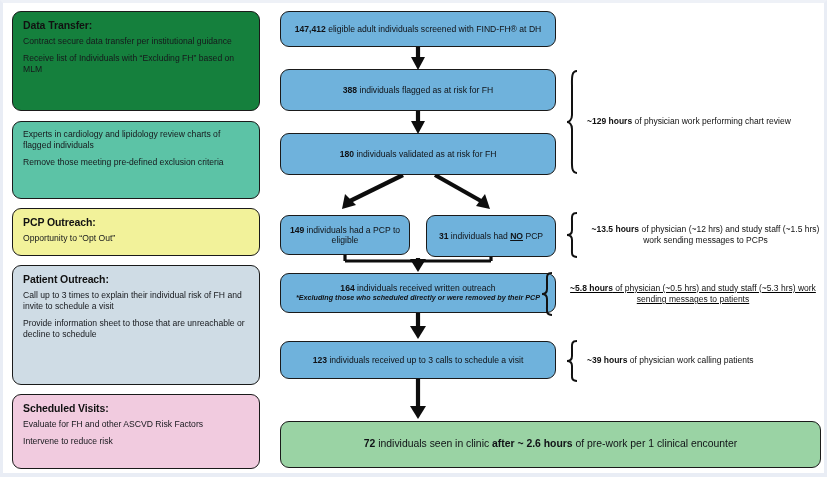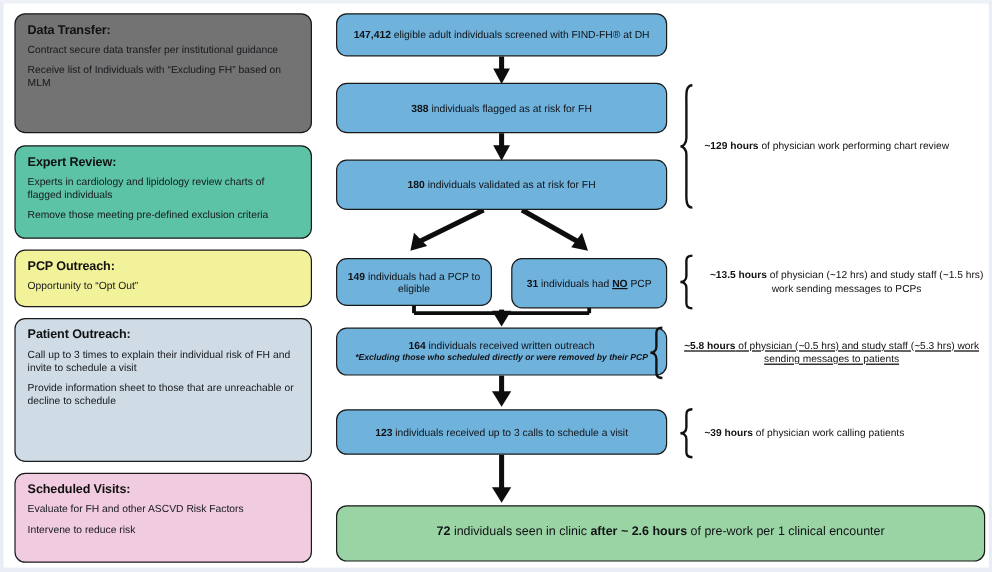--- a/index.html
+++ b/index.html
@@ -38,21 +38,21 @@
     letter-spacing:-0.1px;
   }
   .stage .st-line{
     font-size:8.6px;
     color:#16181c;
     line-height:1.28;
     margin:0 0 6px 0;
   }
   .stage .st-line:last-child{margin-bottom:0;}
 
-  #stage-0{top:8px;  height:100px; background:#737373;}
+  #stage-0{top:8px;  height:100px; background:#15803d;}
   #stage-1{top:118px;height:78px;  background:#5cc3a6;}
   #stage-2{top:205px;height:48px;  background:#f2f29a;}
   #stage-3{top:262px;height:120px; background:#cfdce5;}
   #stage-4{top:391px;height:75px;  background:#f1cbdf;}
 
   
   .fbox{
     position:absolute;
     box-sizing:border-box;
     border:1.6px solid #1a1a1a;
@@ -119,21 +119,20 @@
 
 <div id="page">
 
   <div class="stage" id="stage-0">
     <div class="st-title">Data Transfer:</div>
     <div class="st-line">Contract secure data transfer per institutional guidance</div>
     <div class="st-line">Receive list of Individuals with “Excluding FH” based on MLM</div>
   </div>
 
   <div class="stage" id="stage-1">
-    <div class="st-title">Expert Review:</div>
     <div class="st-line">Experts in cardiology and lipidology review charts of flagged individuals</div>
     <div class="st-line">Remove those meeting pre-defined exclusion criteria</div>
   </div>
 
   <div class="stage" id="stage-2">
     <div class="st-title">PCP Outreach:</div>
     <div class="st-line">Opportunity to “Opt Out”</div>
   </div>
 
   <div class="stage" id="stage-3">

